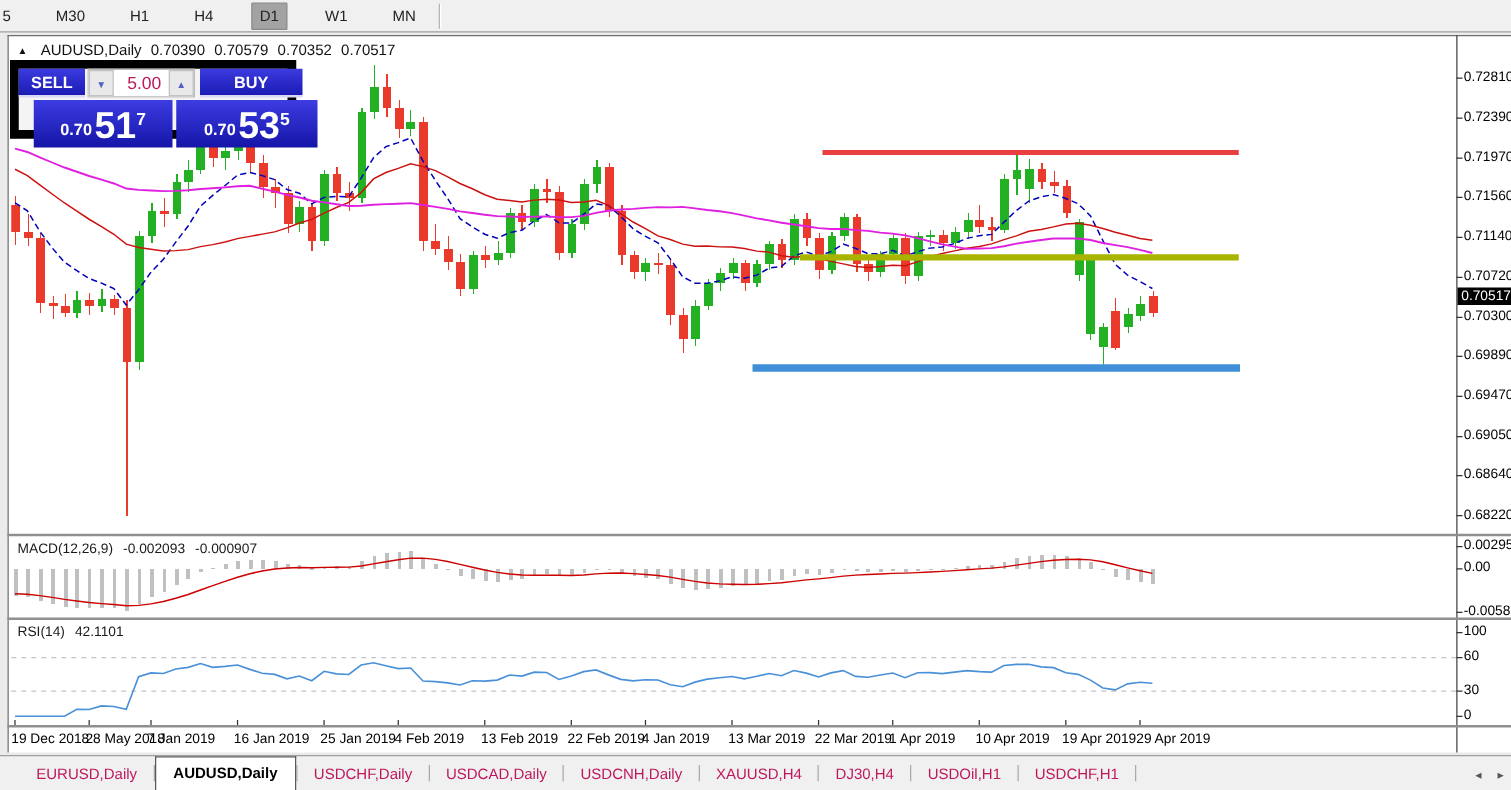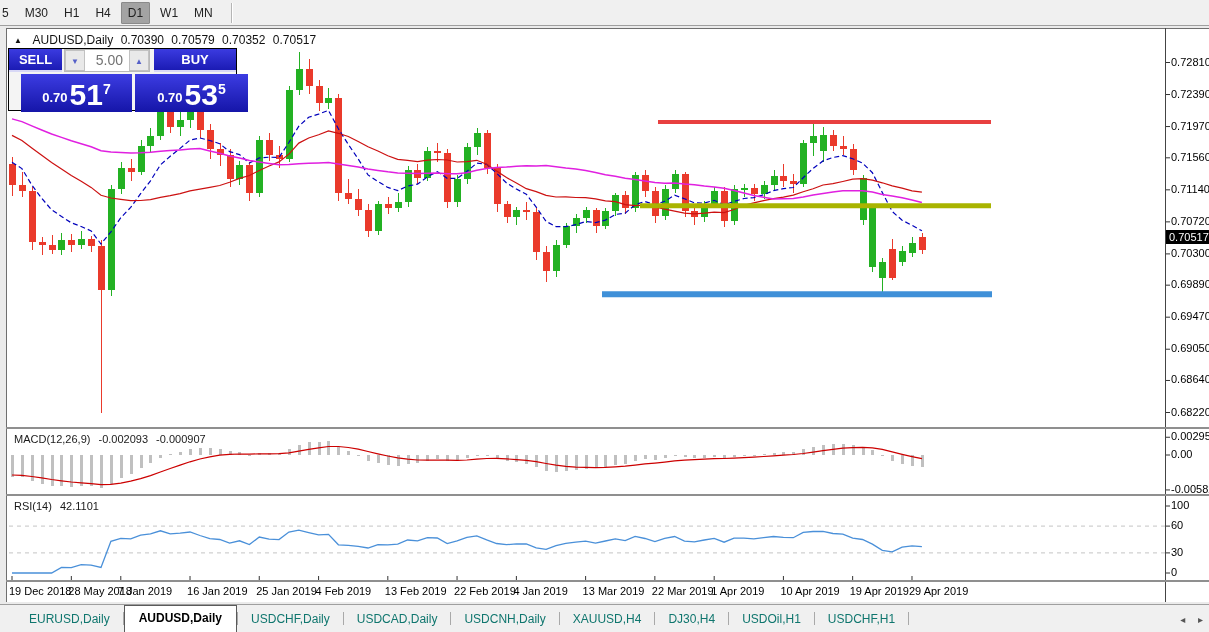--- a/index.html
+++ b/index.html
@@ -3,49 +3,49 @@
 <meta charset="utf-8">
 <style>
   * { margin:0; padding:0; box-sizing:border-box; }
   html,body { width:1209px; height:632px; overflow:hidden; }
   body { font-family:"Liberation Sans", sans-serif; background:#ebebeb; position:relative; }
 
   
   .tf-bar { position:absolute; left:0; top:0; width:1209px; height:26px;
             background:#f0f0f0; border-bottom:1px solid #9f9f9f;
             display:flex; align-items:center; }
-  .tf-btn { font-size:12px; color:#222; padding:3px 6px; margin-left:4px; cursor:default; }
+  .tf-btn { font-size:12px; color:#222; padding:3px 6px; margin-left:24px; cursor:default; }
   .tf-btn:first-child { margin-left:0; padding-left:2px; }
   .tf-btn.active { background:#a3a3a3; border:1px solid #8a8a8a; border-radius:1px; }
   .tf-sep { width:1px; height:20px; background:#b5b5b5; margin-left:12px;
             box-shadow:1px 0 0 #ffffff; }
 
   
   .chart-window { position:absolute; left:6px; top:28px; width:1203px; height:574px;
                   background:#ffffff; border-left:1px solid #6f6f6f; border-top:1px solid #6f6f6f; }
   .divider { position:absolute; left:6px; width:1203px; height:2px; background:#8f8f8f; z-index:3; }
   .vaxis-line { position:absolute; left:1165px; top:28px; width:1px; height:574px; background:#444; z-index:3; }
 
   .chart-title { position:absolute; left:14px; top:33px; font-size:12px; color:#111;
                  z-index:6; letter-spacing:0; }
   .chart-title .tri { font-size:8px; margin-right:8px; position:relative; top:-1px; }
   .chart-title span { margin-right:4px; }
 
   
   .trade-panel { position:absolute; left:8px; top:48px; width:229px; height:63px; z-index:7;
-                 border:1px solid #000000; background:#f4f4f4; }
+                 border:7px solid #000000; background:#f4f4f4; }
   .tp-top { position:absolute; left:0; top:0; width:227px; height:23px; display:flex; }
   .tp-btn { background:linear-gradient(#3b3be0,#1b1bb4); color:#fff; font-size:13px;
             text-align:center; line-height:22px; font-weight:bold; }
   .tp-sell-btn { width:53px; border-bottom:2px solid #d8d8f6; }
   .tp-buy-btn  { width:82px; margin-left:2px; border-bottom:2px solid #d8d8f6; }
   .tp-spin { flex:1; display:flex; margin:0 2px; border:1px solid #b9b9b9; background:#fff; }
   .tp-spin-btn { width:20px; background:#e9e9e9; color:#5560c8; font-size:8px; text-align:center;
                  line-height:21px; border:1px solid #c2c2c2; }
-  .tp-vol { flex:1; font-size:14px; color:#737373; text-align:right; padding:2px 6px 0 0; }
+  .tp-vol { flex:1; font-size:14px; color:#be185d; text-align:right; padding:2px 6px 0 0; }
   .tp-prices { position:absolute; left:12px; top:25px; width:229px; height:38px; display:flex; }
   .tp-price { background:linear-gradient(#3c3ce2,#1515a8); color:#fff; width:111px;
               display:flex; align-items:flex-end; justify-content:center; padding-bottom:3px; }
   .tp-price + .tp-price { margin-left:3px; width:113px; }
   .tp-small { font-size:13px; font-weight:bold; margin-right:2px; line-height:22px; }
   .tp-big { font-size:30px; font-weight:bold; line-height:28px; }
   .tp-sup { font-size:14px; font-weight:bold; position:relative; top:-12px; }
 
   
   .ind-label { position:absolute; font-size:11px; color:#1a1a1a; z-index:6; }
@@ -54,21 +54,21 @@
   
   .axis-label { position:absolute; left:1171px; font-size:11px; color:#000; z-index:5; white-space:nowrap; }
   .price-tag { position:absolute; left:1166px; width:43px; height:14px; background:#000; color:#fff;
                font-size:11px; text-align:left; padding-left:3px; line-height:14px; z-index:6; }
   .date-label { position:absolute; font-size:11px; color:#000; top:585px; z-index:5; white-space:nowrap; }
 
   
   .tab-bar { position:absolute; left:0; top:604px; width:1209px; height:28px;
              background:#f0f0f0; border-top:1px solid #9f9f9f;
              display:flex; align-items:flex-end; padding-left:16px; }
-  .tab { font-size:12px; color:#0f766e; padding:5px 13px 6px 13px; cursor:default; }
+  .tab { font-size:12px; color:#be185d; padding:5px 13px 6px 13px; cursor:default; }
   .tab.active { background:#ffffff; border:1px solid #5a5a5a; border-bottom:none;
                 color:#000; font-weight:bold; padding:5px 14px 7px 14px; }
   .tab-sep { width:1px; height:13px; background:#a9a9a9; margin-bottom:7px; }
   .tab-arrows { position:absolute; right:6px; top:9px; font-size:10px; color:#555; }
   .tab-arrows span { margin-left:10px; }
 
   svg.overlay { position:absolute; left:0; top:0; z-index:2; }
 </style>
 </head>
 <body>

